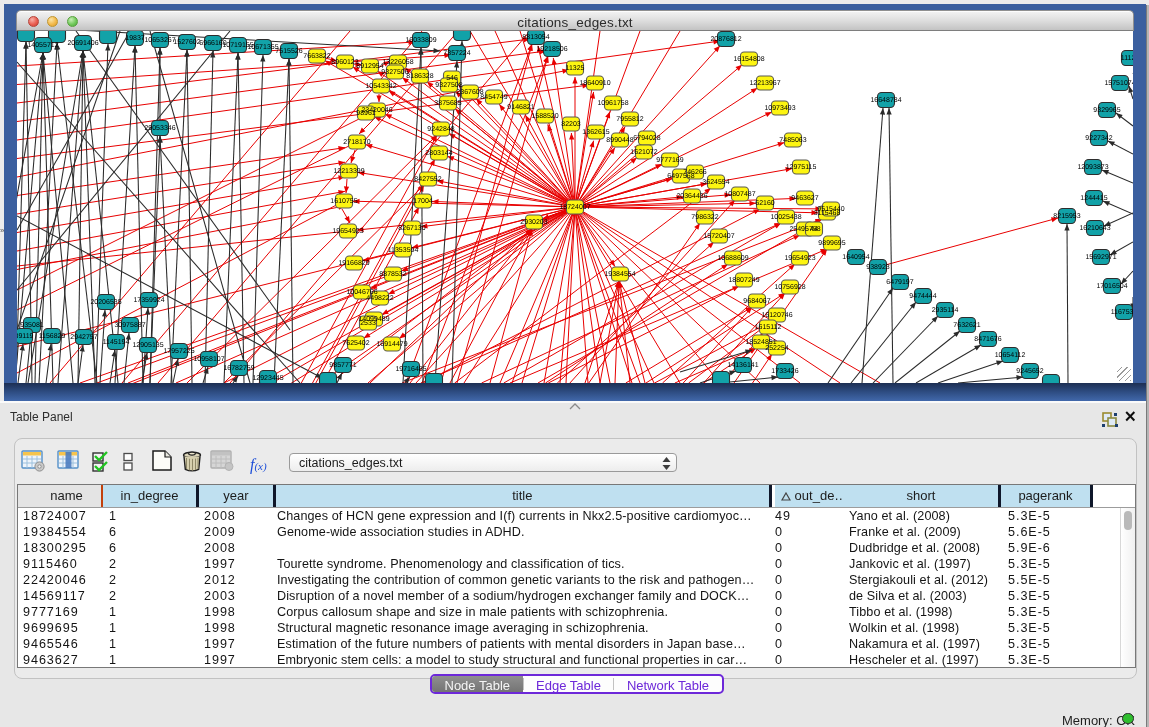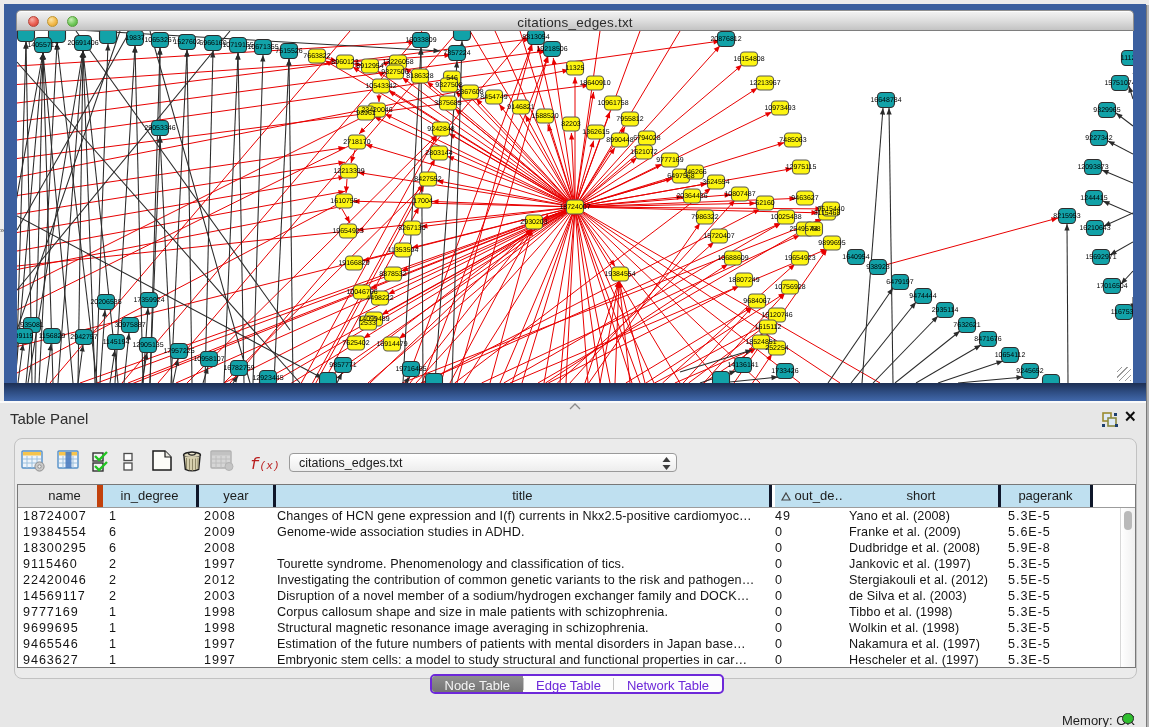--- a/index.html
+++ b/index.html
@@ -14,28 +14,28 @@
 #tl-r { left:10.5px; background:radial-gradient(circle at 35% 30%, #f8b0a8, #ea5f52 55%, #cf3a30); border:1px solid #b5443a; }
 #tl-y { left:30px; background:radial-gradient(circle at 35% 30%, #fbe4a6, #f3ba4b 55%, #d99b2e); border:1px solid #c0952e; }
 #tl-g { left:49.7px; background:radial-gradient(circle at 35% 30%, #c8eeb6, #72ca5c 55%, #4ba83c); border:1px solid #57a03c; }
 #canvas { position:absolute; left:17px; top:31px; width:1116px; height:352px; background:#ffffff; overflow:hidden; }
 #grip { position:absolute; right:2px; bottom:2px; width:14px; height:14px;
  background:repeating-linear-gradient(135deg, transparent, transparent 3px, #9a9a9a 3px, #9a9a9a 4px); }
 #rightstrip { position:absolute; right:0; top:5px; width:3px; height:722px; background:#b5b5b5; border-left:1.5px solid #7a7a7a; }
 #bottomarea { position:absolute; left:0; top:401px; width:1146px; height:326px; background:#e7e7e7; }
 #divline { position:absolute; left:0; top:0; width:100%; height:2px; background:#fafafa; }
 #caret { position:absolute; left:568px; top:1px; }
-#tp-label { position:absolute; left:10px; top:9px; font-size:15px; color:#2e2e2e; }
+#tp-label { position:absolute; left:10px; top:9px; font-size:12px; color:#2e2e2e; }
 #float-ic { position:absolute; left:1102px; top:11px; }
 #close-ic { position:absolute; left:1124px; top:7px; font-size:15px; font-weight:900; color:#0d0d0d; transform:scaleY(1.05); }
 #panel { position:absolute; left:14px; top:37px; width:1123px; height:241px; background:#ebebeb; border:1px solid #c2c2c2; border-radius:8px; }
 #toolbar { position:absolute; left:0px; top:10px; width:100%; height:26px; }
 #dropdown { position:absolute; left:274px; top:4px; width:388px; height:19px; background:linear-gradient(to bottom,#ffffff,#ededed); border:1px solid #9a9a9a; border-radius:4px; }
 #dropdown .dtext { position:absolute; left:9px; top:2px; font-size:12.5px; color:#1a1a1a; }
-#fx { position:absolute; left:235px; top:7px; font-family:Liberation Mono, monospace; font-style:italic; color:#b91c1c; font-size:16px; }
+#fx { position:absolute; left:235px; top:7px; font-family:Liberation Serif, serif; font-style:italic; color:#1d4ed8; font-size:16px; }
 #fx span { font-size:11px; }
 #table { position:absolute; left:2px; top:45px; width:1119px; height:184px; background:#ffffff; border:1px solid #787878; }
 .thead { position:absolute; top:0; height:22px; white-space:nowrap; overflow:hidden; border-right:3px solid #0f172a; font-size:13px; color:#1c1c1c; text-align:center; line-height:22px; background:#bfe0f0; }
 .trow { position:absolute; left:0; width:1101px; height:16px; font-size:12.6px; color:#141414; white-space:nowrap; }
 .trow span { position:absolute; top:0; line-height:16px; letter-spacing:0.1px; }
 .trow .num { letter-spacing:0.95px; }
 .c-name { left:5px; }
 .c-ind { left:91px; }
 .c-year { left:186px; }
 .c-title { left:259px; width:494px; overflow:hidden; }
@@ -860,21 +860,21 @@
         <div id="fx">f<span>(x)</span></div>
         <div id="dropdown">
           <div class="dtext">citations_edges.txt</div>
           <svg style="position:absolute;right:5px;top:3px" width="9" height="13">
             <path d="M4.5 0 L8.5 5 H0.5 Z" fill="#3c3c3c"></path>
             <path d="M4.5 13 L8.5 8 H0.5 Z" fill="#3c3c3c"></path>
           </svg>
         </div>
       </div>
       <div id="table">
-        <div class="thead" style="left:0px; width:85px; background:#e4e4e4; border-right:6px solid #c2410c; text-indent:14px;">name</div>
+        <div class="thead" style="left:0px; width:85px; background:#e4e4e4; border-right:2px solid #c2410c; text-indent:14px;">name</div>
         <div class="thead" style="left:85px; width:96px;">in_degree</div>
         <div class="thead" style="left:181px; width:77px;">year</div>
         <div class="thead" style="left:258px; width:495.5px;">title</div>
         <div class="thead" style="left:757px; width:72.5px; text-align:center; padding-left:6px;"><svg width="10" height="9" style="vertical-align:-1px">
               <path d="M5 1 L9 8 H1 Z" fill="none" stroke="#444" stroke-width="1.2"></path>
             </svg> out_de…</div>
         <div class="thead" style="left:826px; width:157px;">short</div>
         <div class="thead" style="left:983px; width:92px;">pagerank</div>
         <div class="thead" style="left:1075px; width:27px; background:#ffffff; border-right:none;"></div>
         <div style="position:absolute;left:0;top:22px;width:100%;height:1px;background:#9c9c9c;"></div>
@@ -895,21 +895,21 @@
             <span class="c-out num">0</span>
             <span class="c-short">Franke et al. (2009)</span>
             <span class="c-pr num">5.6E-5</span>
 </div>
 <div class="trow" style="top:55px">
 <span class="c-name num">18300295</span>
             <span class="c-ind num">6</span>
             <span class="c-year num">2008</span>
             <span class="c-out num">0</span>
             <span class="c-short">Dudbridge et al. (2008)</span>
-            <span class="c-pr num">5.9E-8</span>
+            <span class="c-pr num">5.9E-6</span>
 </div>
 <div class="trow" style="top:71px">
 <span class="c-name num">9115460</span>
             <span class="c-ind num">2</span>
             <span class="c-year num">1997</span>
             <span class="c-title">Tourette syndrome. Phenomenology and classification of tics.</span>
             <span class="c-out num">0</span>
             <span class="c-short">Jankovic et al. (1997)</span>
             <span class="c-pr num">5.3E-5</span>
 </div>

